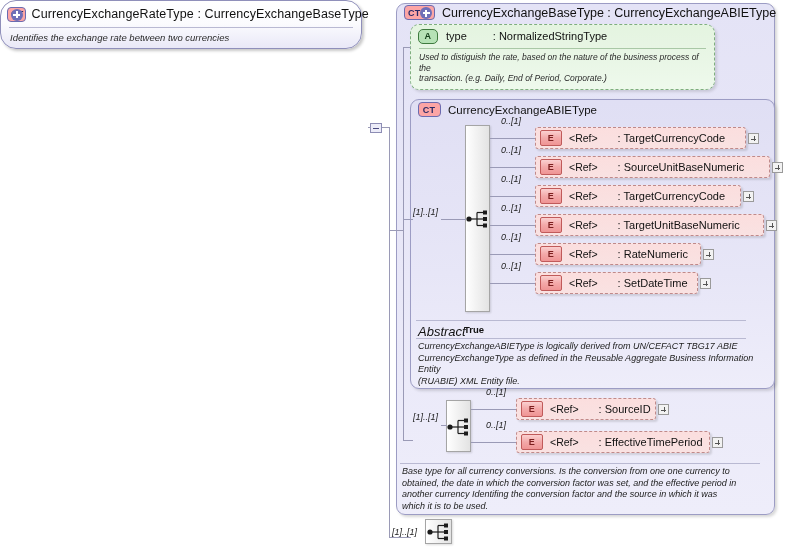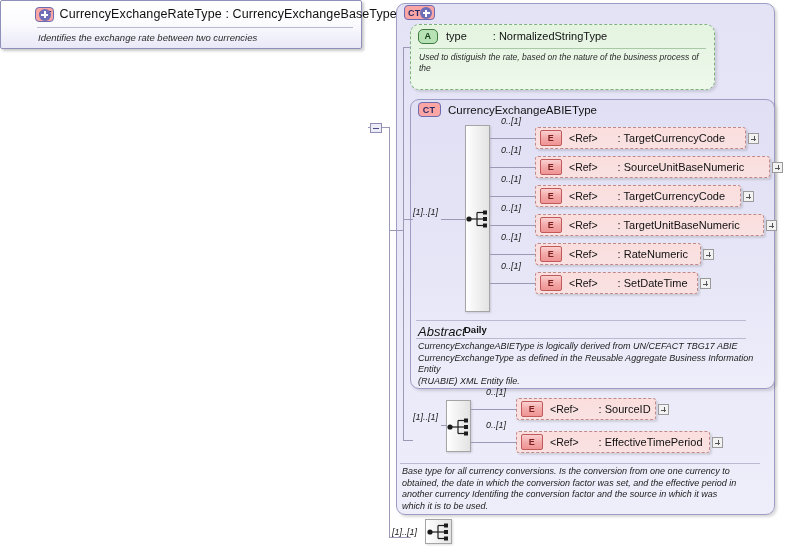--- a/index.html
+++ b/index.html
@@ -11,23 +11,23 @@
   
   .panel{position:absolute;border:1px solid #9c9cc4;border-radius:9px;
          box-sizing:border-box;}
   .panel-outer{background:linear-gradient(180deg,#e4e3f6 0%,#e9e8f8 55%,#eeedfa 100%);
                box-shadow:2px 2px 3px rgba(0,0,0,0.16);}
   .panel-inner{background:linear-gradient(180deg,#e0dff4 0%,#e7e6f7 60%,#eeedfa 100%);
                box-shadow:2px 2px 3px rgba(0,0,0,0.14);}
 
   
   #left-node{left:6px;top:112px;width:362px;height:49px;
-             border:1px solid #8f8fba;border-radius:2px;box-sizing:border-box;
+             border:1px solid #8f8fba;border-radius:16px;box-sizing:border-box;
              background:linear-gradient(180deg,#ffffff 0%,#fbfbfe 48%,#e9e8f7 100%);
-             box-shadow:2px 2px 3px rgba(0,0,0,0.22);padding-left:28px;}
+             box-shadow:2px 2px 3px rgba(0,0,0,0.22);}
   #left-node .hdr{display:flex;align-items:center;height:26px;padding-left:6px;}
   #left-node .title{font-size:12.5px;color:#111;letter-spacing:.1px;margin-left:6px;
                     white-space:nowrap;}
   .hrule{height:1px;background:#b9b9d2;margin:0 8px;}
   .docline{font-size:9.5px;font-style:italic;color:#2b2b2b;padding:4px 0 0 9px;
            line-height:12px;}
 
   
   .badge{display:inline-flex;align-items:center;justify-content:center;
          box-sizing:border-box;height:15px;border-radius:4px;font-size:9px;
@@ -101,31 +101,33 @@
 </head>
 <body>
 
 <div class="panel panel-outer" id="base-panel" style="left:396px;top:3px;width:379px;height:512px;"></div>
 
 <div class="abs" style="left:404px;top:5px;display:flex;align-items:center;">
   <span class="badge badge-ct plus">
      <span>CT</span>
       <span class="pc"></span>
   </span>
+  <span style="font-size:12.5px;color:#111;margin-left:7px;white-space:nowrap;">CurrencyExchangeBaseType : CurrencyExchangeABIEType</span>
 </div>
 
 <div class="panel" id="attr-box">
   <div class="row">
     <span class="badge badge-a">A</span>
     <span class="nm">type</span>
     <span class="ty">: NormalizedStringType</span>
   </div>
   <div class="grule"></div>
   <div class="doc">
     <div>Used to distiguish the rate, based on the nature of the business process of the</div>
+    <div>transaction. (e.g. Daily, End of Period, Corporate.)</div>
   </div>
 </div>
 
 <div class="panel panel-inner" id="abie-panel" style="left:410px;top:99px;width:365px;height:290px;"></div>
 
 <div class="abs" style="left:418px;top:102px;display:flex;align-items:center;">
   <span class="badge badge-ct">CT</span>
   <span style="font-size:11.5px;color:#111;margin-left:7px;white-space:nowrap;">CurrencyExchangeABIEType</span>
 </div>
 
@@ -190,21 +192,21 @@
     <div class="eref" style="left: 535px; top: 272px; width: 163px;">
       <span class="badge badge-e">E</span>
       <span class="ref">&lt;Ref&gt;</span>
       <span class="nm">: SetDateTime</span>
     </div>
     <div class="plusbox" style="left: 700px; top: 278px;"></div>
   </div>
 
 <div class="abstract-rule" style="left:416px;top:320px;width:330px;"></div>
 <span class="abs-label" style="left:418px;top:324px;">Abstract</span>
-<span class="abs-val" style="left:464px;top:324px;">Daily</span>
+<span class="abs-val" style="left:464px;top:324px;">True</span>
 <div class="abstract-rule" style="left:416px;top:338px;width:330px;"></div>
 <div class="doctext" style="left:418px;top:341px;width:336px;">
   <div>CurrencyExchangeABIEType is logically derived from UN/CEFACT TBG17 ABIE</div>
   <div>CurrencyExchangeType as defined in the Reusable Aggregate Business Information Entity</div>
   <div>(RUABIE) XML Entity file.</div>
 </div>
 
 <div class="seqbox" id="base-seq" style="left:446px;top:400px;width:25px;height:52px;">
   <svg class="seq-ico" style="left:-1px;top:16px;" viewBox="0 0 26 20">
     <circle cx="4" cy="10" r="2.6" fill="#1b1b1b"></circle>

